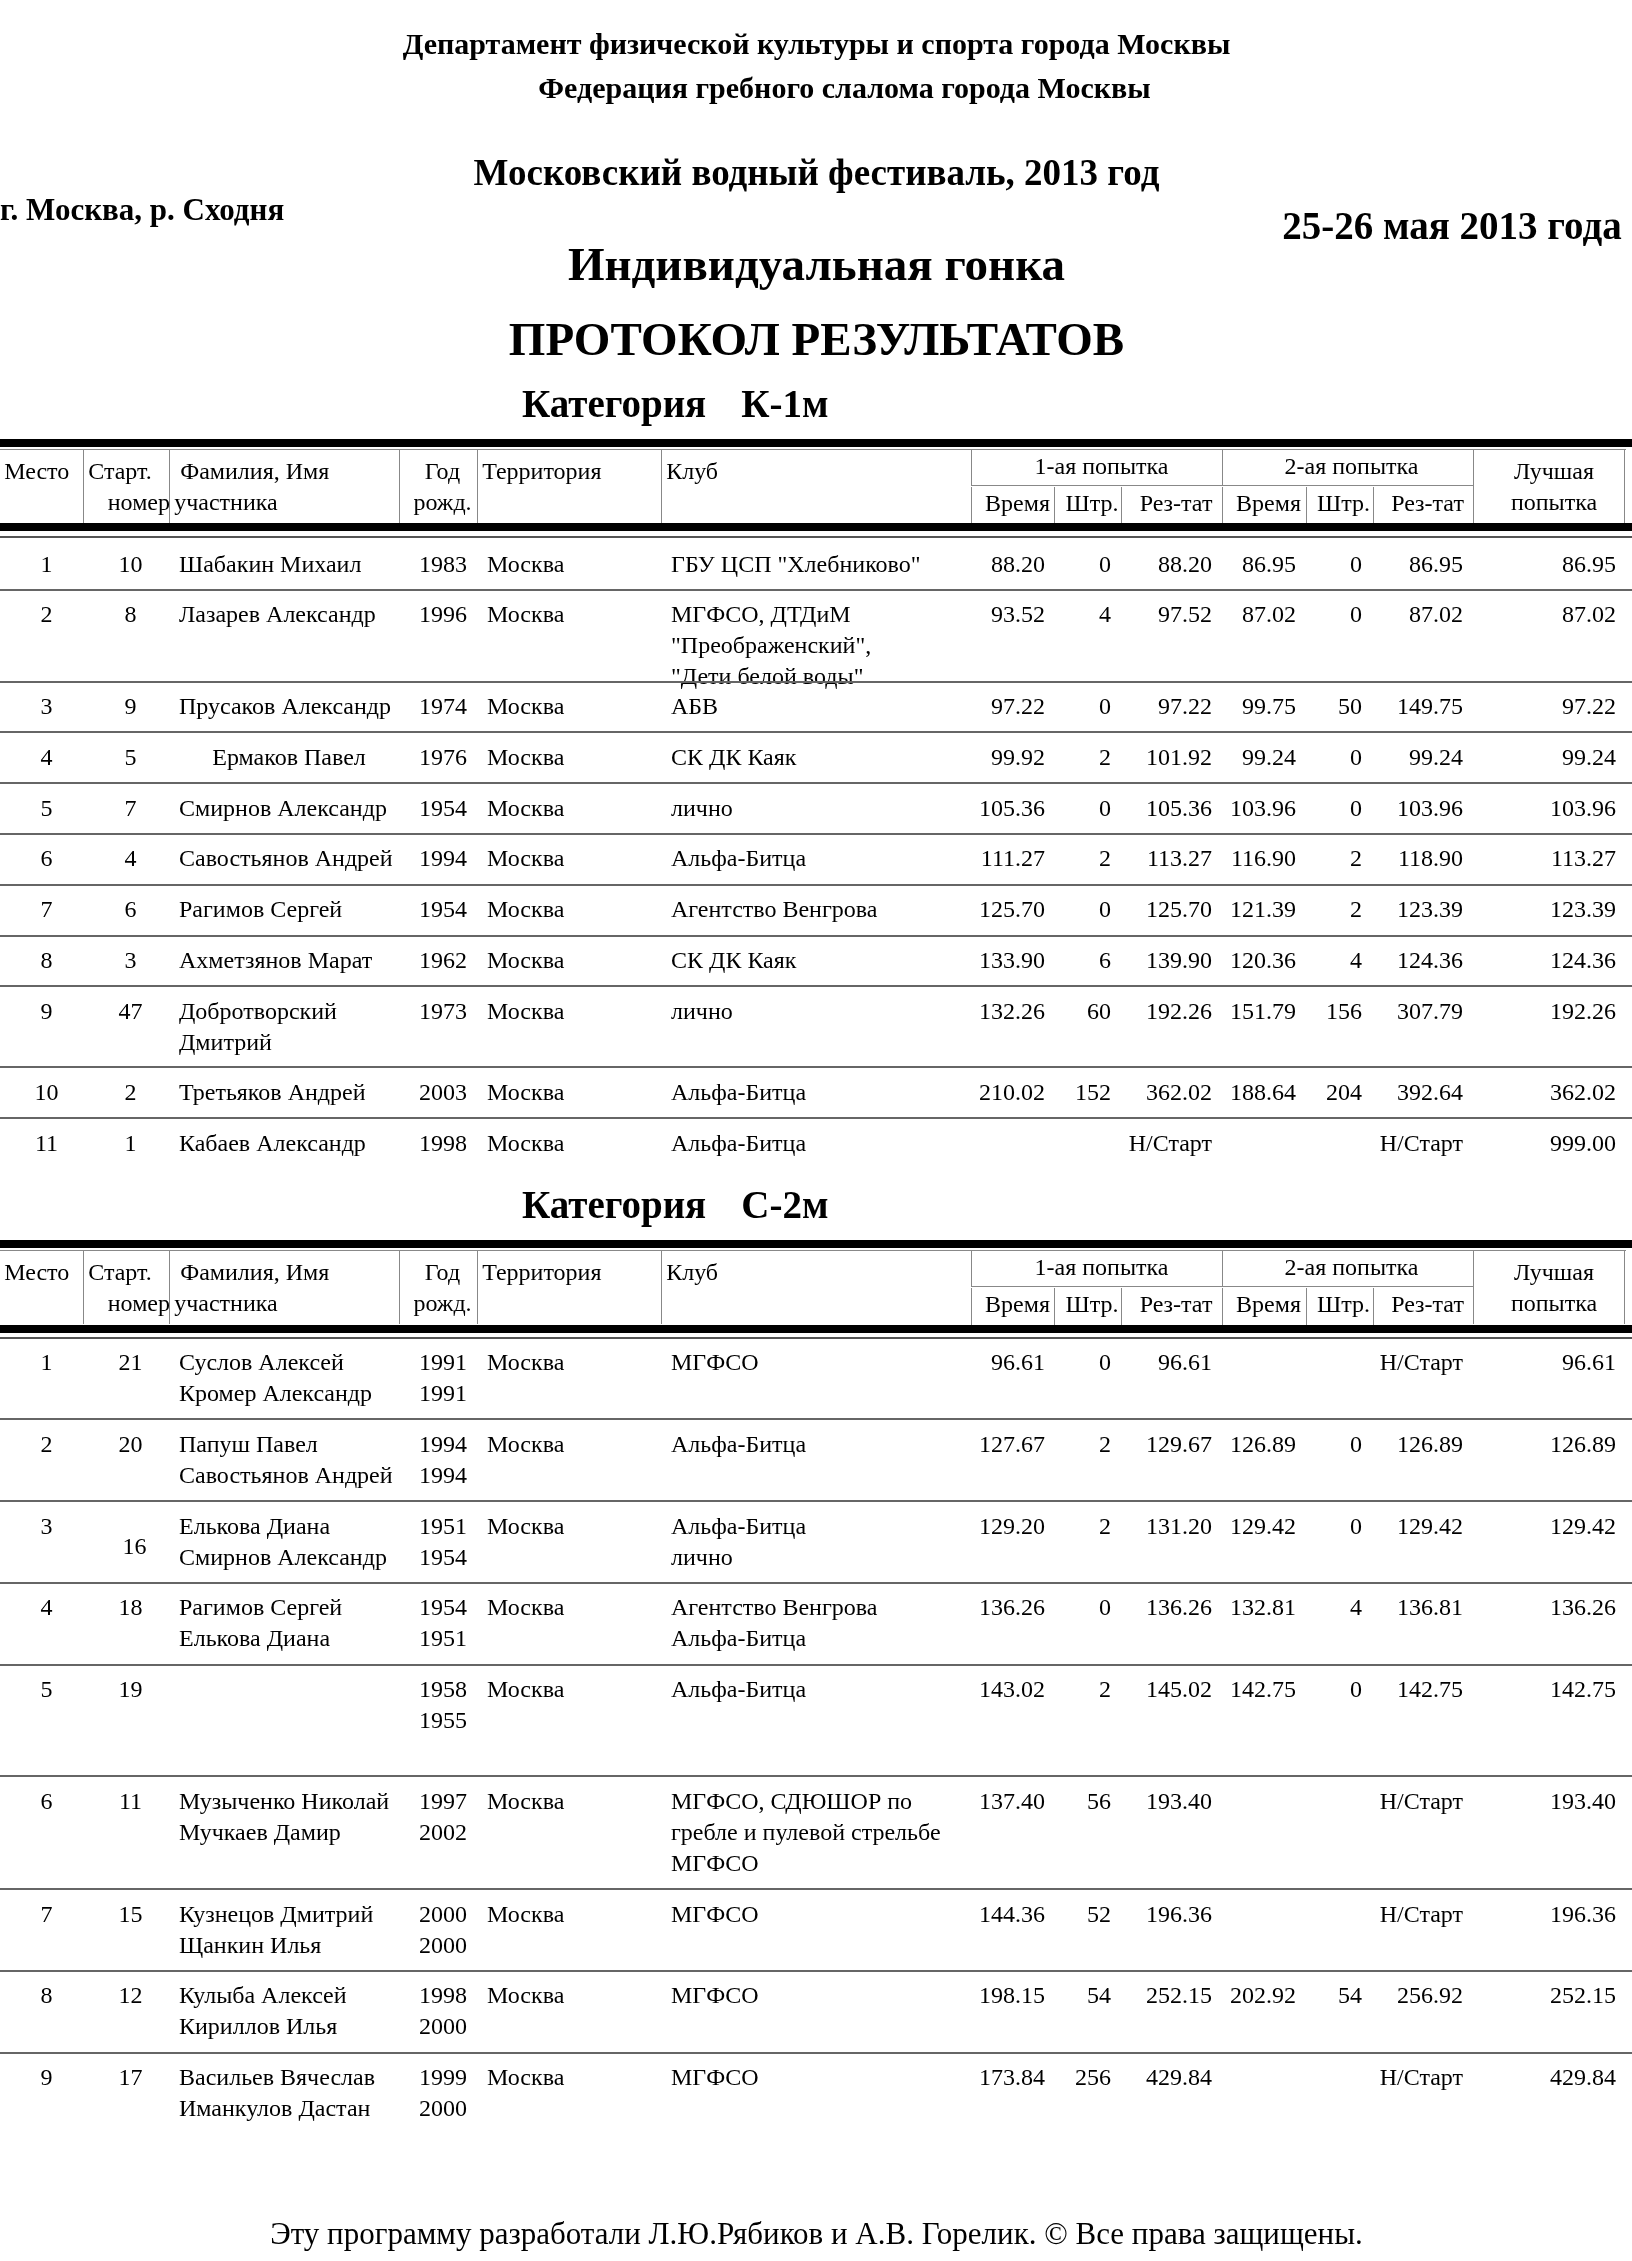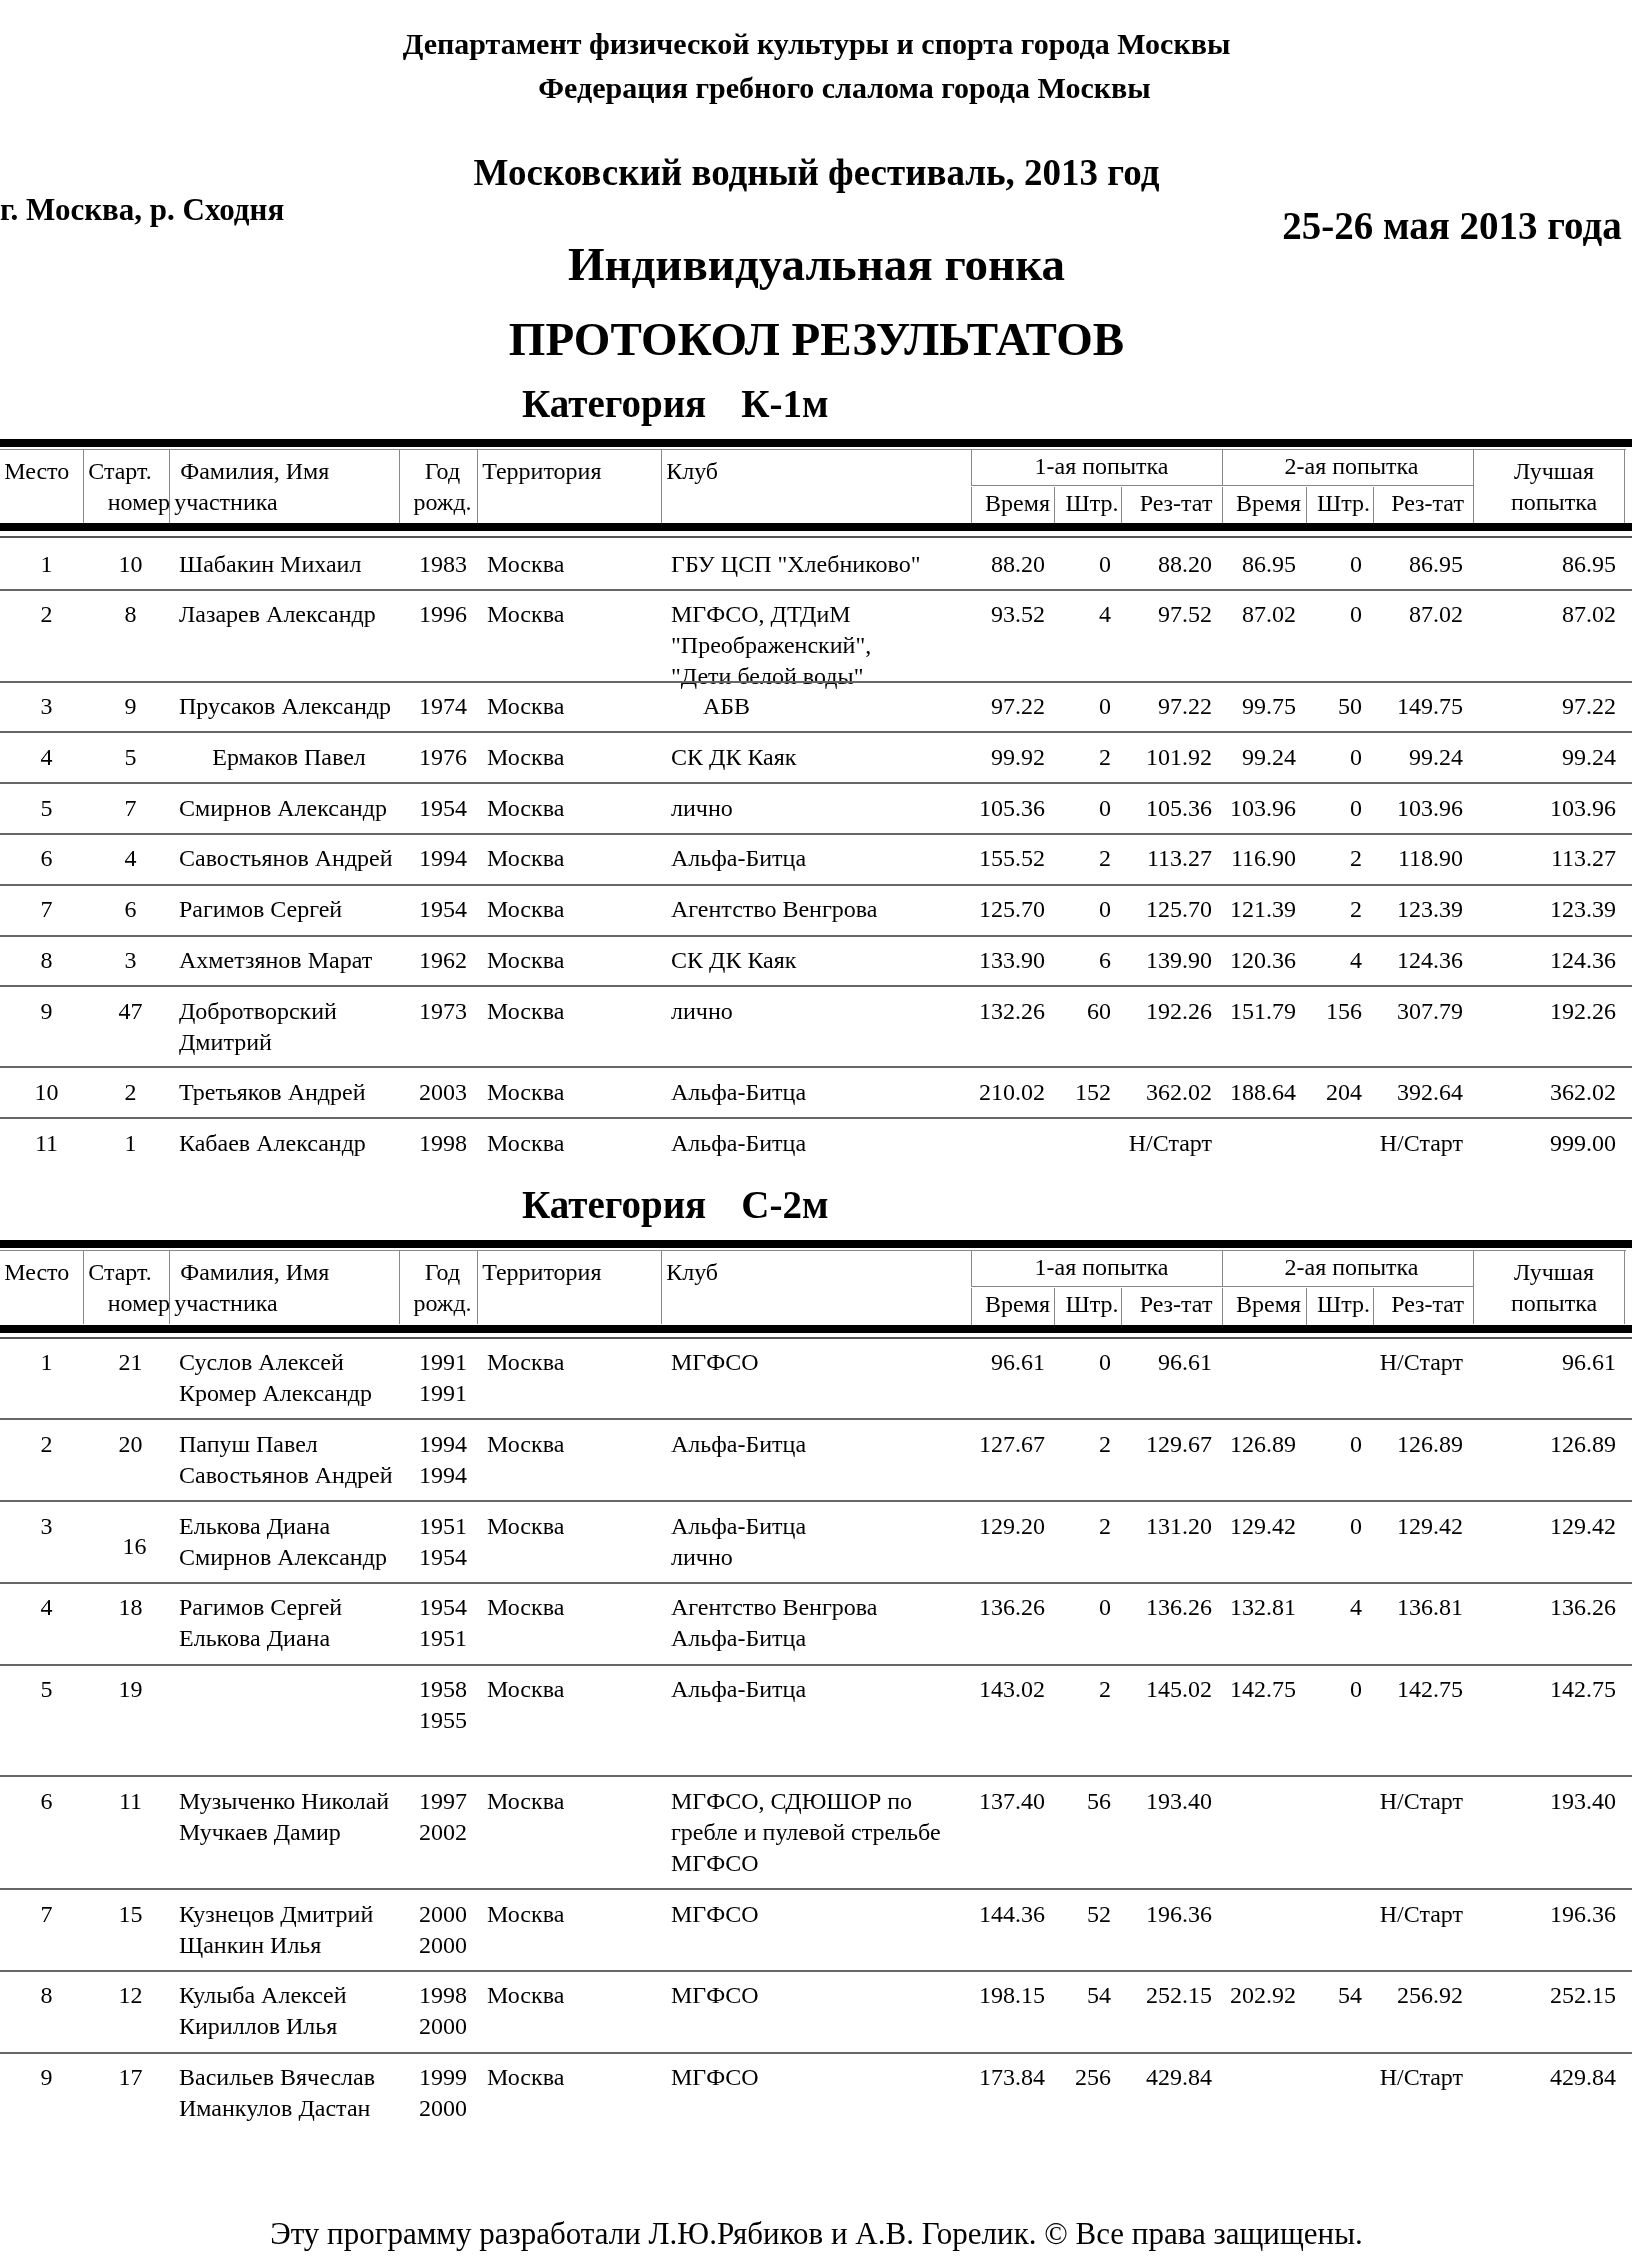--- a/index.html
+++ b/index.html
@@ -194,21 +194,21 @@
           </div>
           <div class="cell" style="left: 179px; width: 220px; top: 8.5px;">
             <div>Прусаков Александр</div>
           </div>
           <div class="cell c" style="left: 409px; width: 68px; top: 8.5px;">
             <div>1974</div>
           </div>
           <div class="cell" style="left: 487px; width: 174px; top: 8.5px;">
             <div>Москва</div>
           </div>
-          <div class="cell" style="left: 671px; width: 300px; top: 8.5px; margin-left: 32px;">
+          <div class="cell" style="left: 671px; width: 300px; top: 8.5px;">
             <div>АБВ</div>
           </div>
           <div class="cell r" style="left: 971px; width: 74px; top: 8.5px;">
             <div>97.22</div>
           </div>
           <div class="cell r" style="left: 1054px; width: 57px; top: 8.5px;">
             <div>0</div>
           </div>
           <div class="cell r" style="left: 1121px; width: 91px; top: 8.5px;">
             <div>97.22</div>
@@ -324,21 +324,21 @@
           <div class="cell c" style="left: 409px; width: 68px; top: 8.5px;">
             <div>1994</div>
           </div>
           <div class="cell" style="left: 487px; width: 174px; top: 8.5px;">
             <div>Москва</div>
           </div>
           <div class="cell" style="left: 671px; width: 300px; top: 8.5px;">
             <div>Альфа-Битца</div>
           </div>
           <div class="cell r" style="left: 971px; width: 74px; top: 8.5px;">
-            <div>155.52</div>
+            <div>111.27</div>
           </div>
           <div class="cell r" style="left: 1054px; width: 57px; top: 8.5px;">
             <div>2</div>
           </div>
           <div class="cell r" style="left: 1121px; width: 91px; top: 8.5px;">
             <div>113.27</div>
           </div>
           <div class="cell r" style="left: 1222px; width: 74px; top: 8.5px;">
             <div>116.90</div>
           </div>

